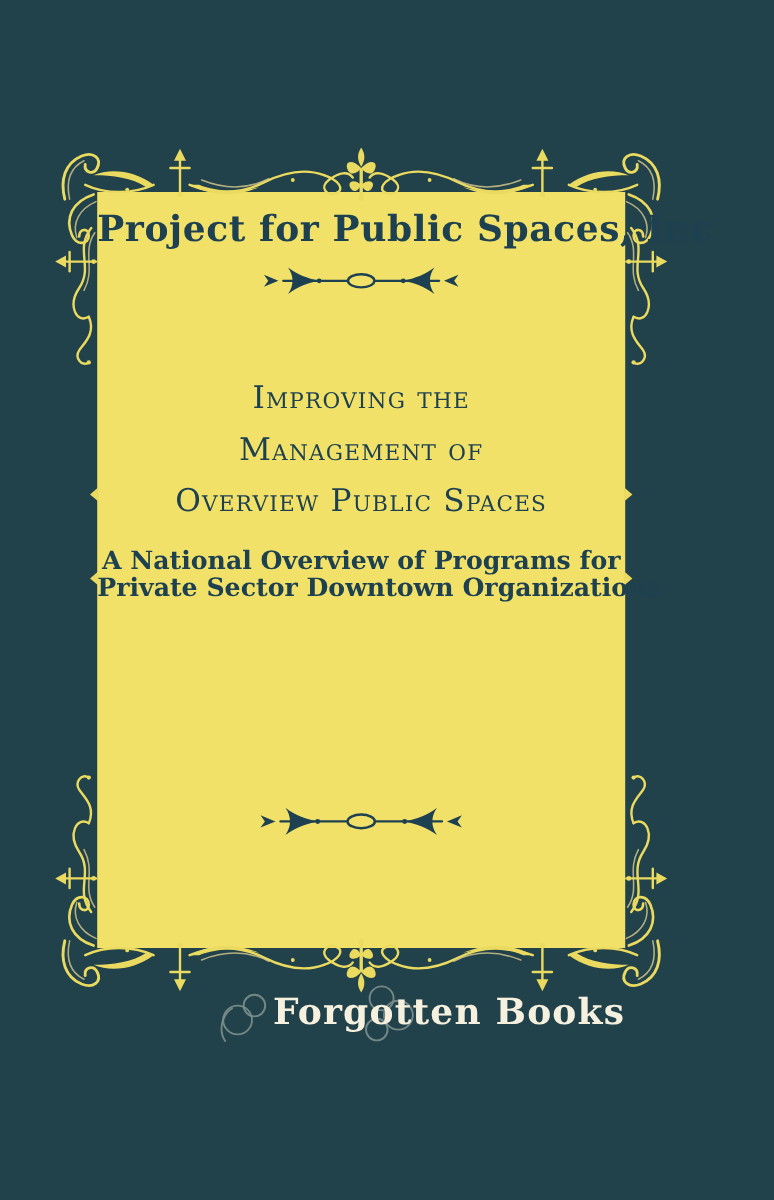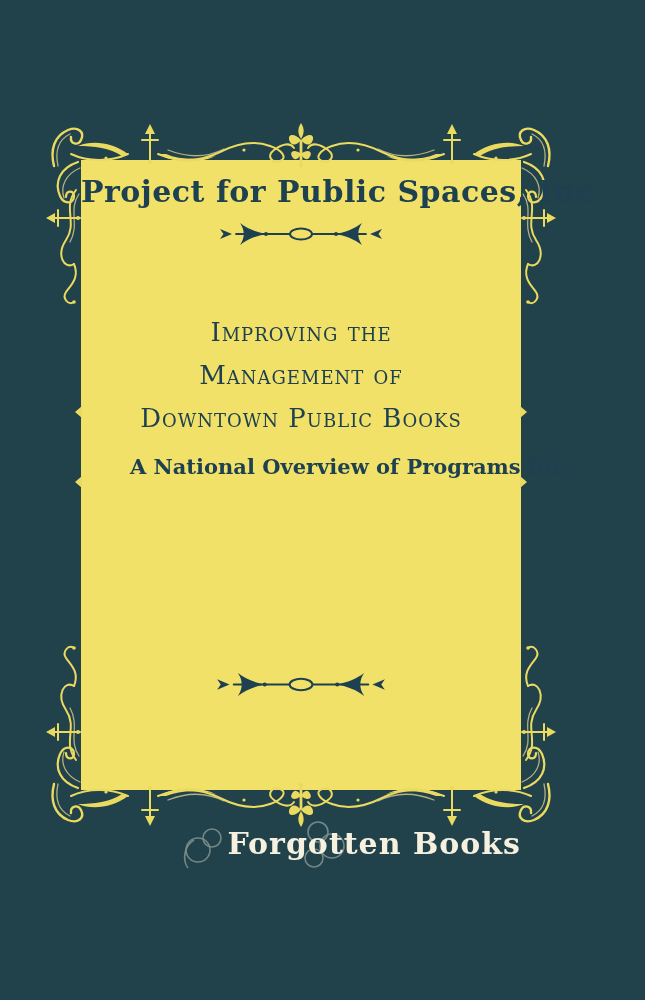--- a/index.html
+++ b/index.html
@@ -19,21 +19,21 @@
   .orn.thin{stroke:var(--ornament_soft,#d8cb8d);stroke-width:1.3;opacity:.8;}
   .orn-fill{fill:var(--ornament,#eada5f);stroke:none;}
   .ink-stroke{stroke:var(--ink,#1e4151);fill:none;stroke-linecap:round;}
   .ink-fill{fill:var(--ink,#1e4151);stroke:none;}
   svg.border{position:absolute;z-index:2;overflow:visible;}
   #border-bottom{transform:scaleY(-1);}
   #border-right{transform:scaleX(-1);}
   .textline{position:absolute;left:81px;width:440px;text-align:center;color:var(--ink,#1e4151);z-index:3;white-space:nowrap;}
   .author{top:172px;font-size:30px;line-height:40px;font-weight:600;letter-spacing:.5px;}
   .title{top:310px;font-size:26px;line-height:44px;font-variant:small-caps;letter-spacing:1px;font-weight:500;}
-  .subtitle{top:452px;font-size:21px;line-height:23px;font-weight:bold;margin-left:45px;}
+  .subtitle{top:452px;font-size:21px;line-height:23px;font-weight:bold;}
   .divider{position:absolute;z-index:3;overflow:visible;}
   .publisher{position:absolute;left:81px;width:440px;top:822px;text-align:right;color:var(--publisher_text,#f6f1df);
     font-size:30px;line-height:44px;font-weight:bold;letter-spacing:1px;z-index:4;white-space:nowrap;}
   .pub-flourish{position:absolute;z-index:3;overflow:visible;}
   .pub-flourish path,.pub-flourish circle{stroke:var(--publisher_flourish,#7d8f8c);fill:none;stroke-width:1.6;opacity:.9;}
 </style>
 </head>
 <body>
 
 <div class="stage">
@@ -127,23 +127,24 @@
     <path class="ink-stroke" stroke-width="1.8" d="M97,14 L150,14"></path>
     <ellipse class="ink-stroke" stroke-width="2" cx="85" cy="14" rx="11" ry="5.5"></ellipse>
     <circle class="ink-fill" cx="50" cy="14" r="2"></circle>
     <circle class="ink-fill" cx="120" cy="14" r="2"></circle>
     <use href="#div-finial"></use>
     <use href="#div-finial" transform="translate(170,0) scale(-1,1)"></use>
   </svg>
 
   <div class="textline title" style="top:310px;">Improving the</div>
   <div class="textline title" style="top:353px;text-align:center;">Management of</div>
-  <div class="textline title" style="top:396px;">Downtown Public Books</div>
+  <div class="textline title" style="top:396px;">Overview Public Spaces</div>
 
   <div class="textline subtitle" style="top:455px;">A National Overview of Programs for</div>
+  <div class="textline subtitle" style="top:478px;">Private Sector Downtown Organizations</div>
 
   <svg class="divider" style="left:212px;top:670px;" width="178" height="29" viewBox="0 0 170 28">
     <path class="ink-stroke" stroke-width="1.8" d="M20,14 L73,14"></path>
     <path class="ink-stroke" stroke-width="1.8" d="M97,14 L150,14"></path>
     <ellipse class="ink-stroke" stroke-width="2" cx="85" cy="14" rx="11" ry="5.5"></ellipse>
     <circle class="ink-fill" cx="50" cy="14" r="2"></circle>
     <circle class="ink-fill" cx="120" cy="14" r="2"></circle>
     <use href="#div-finial"></use>
     <use href="#div-finial" transform="translate(170,0) scale(-1,1)"></use>
   </svg>

